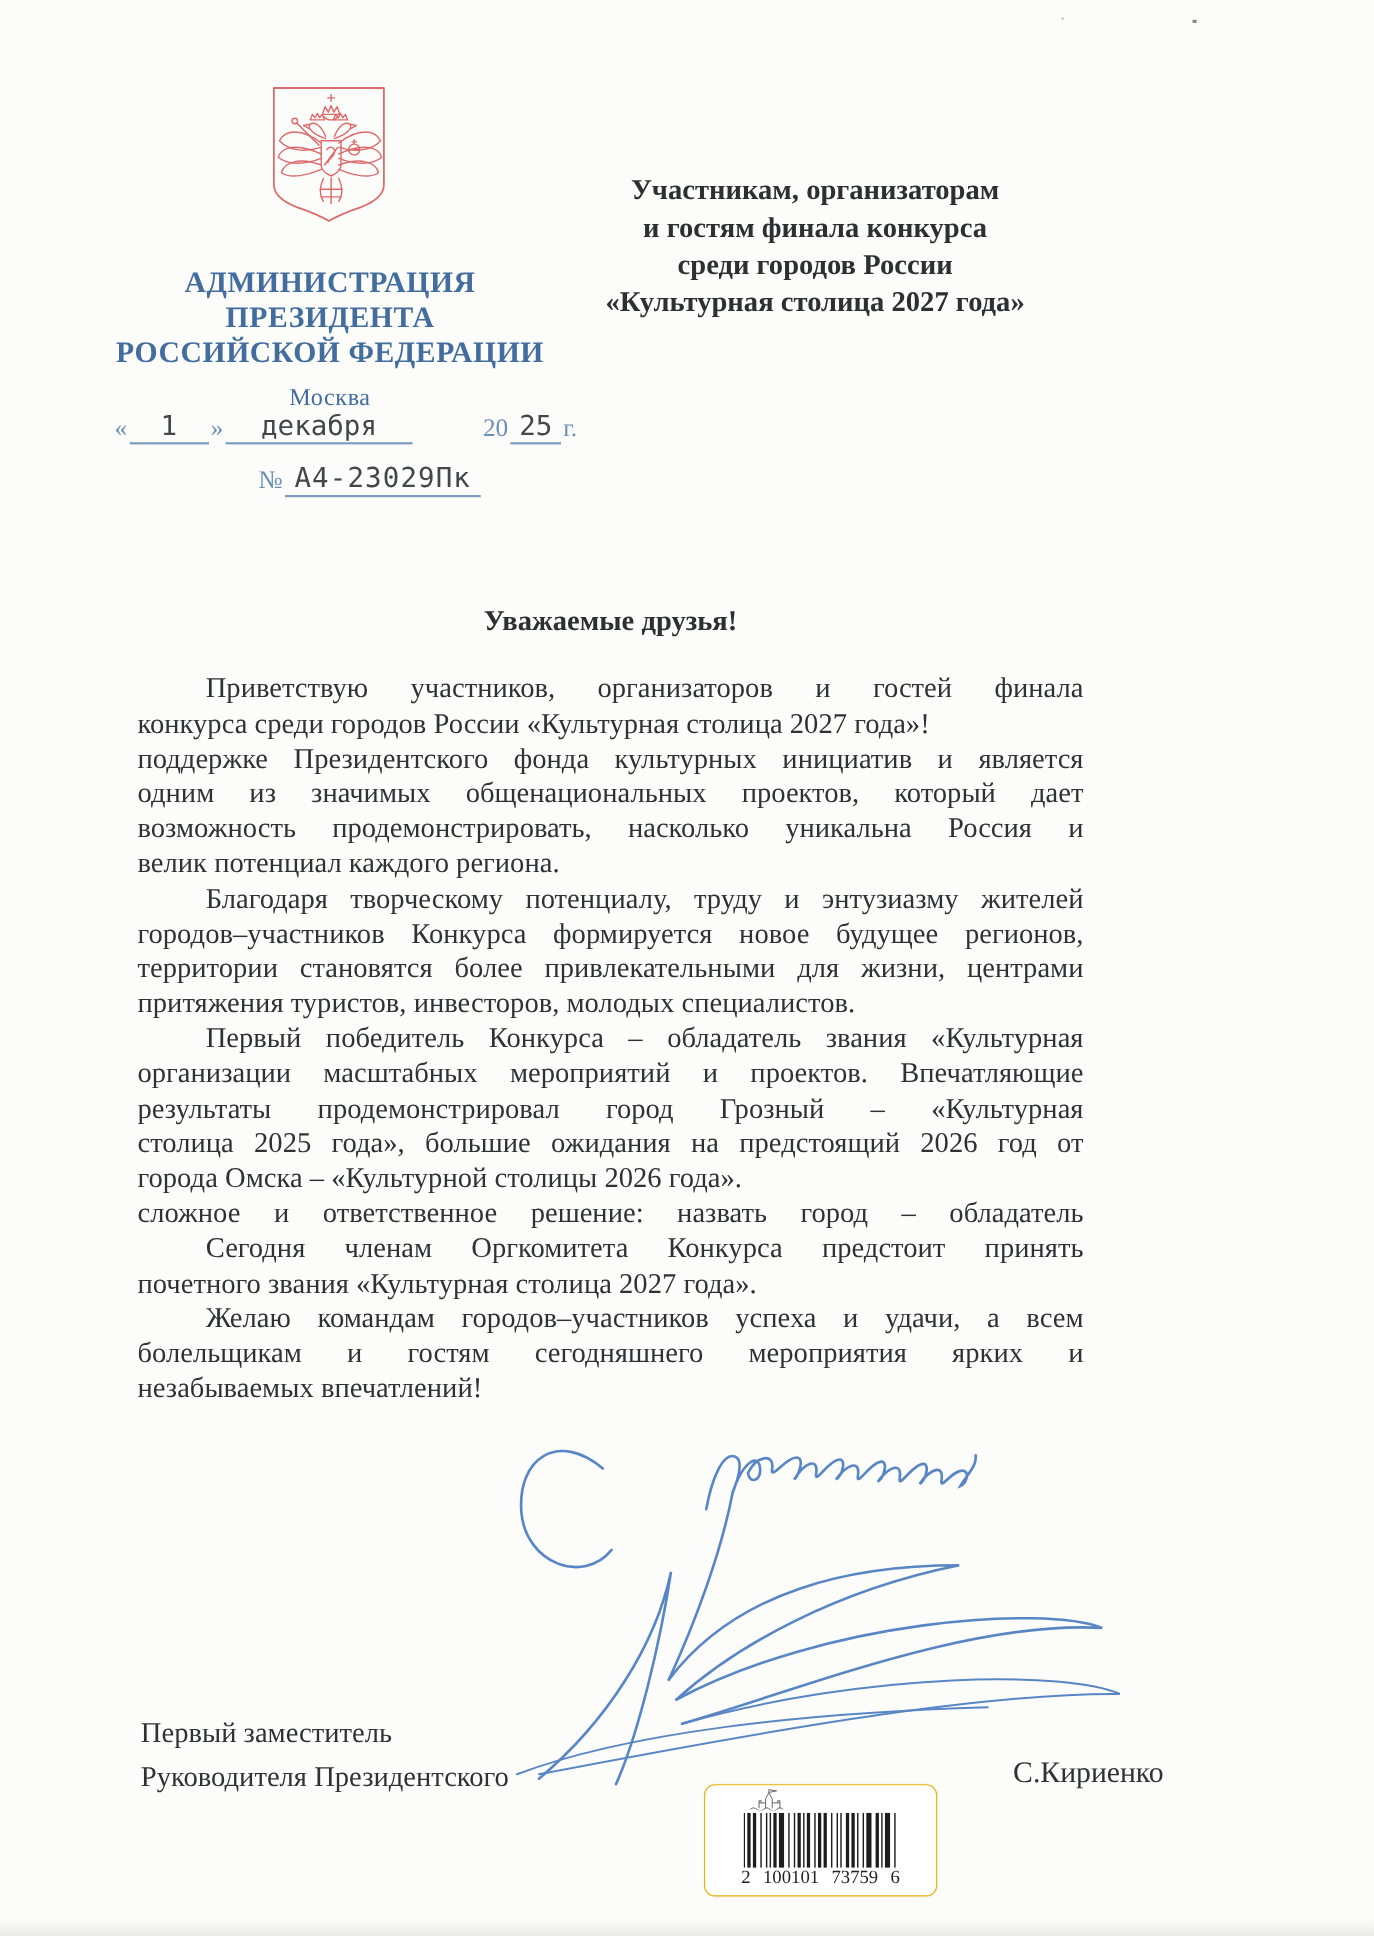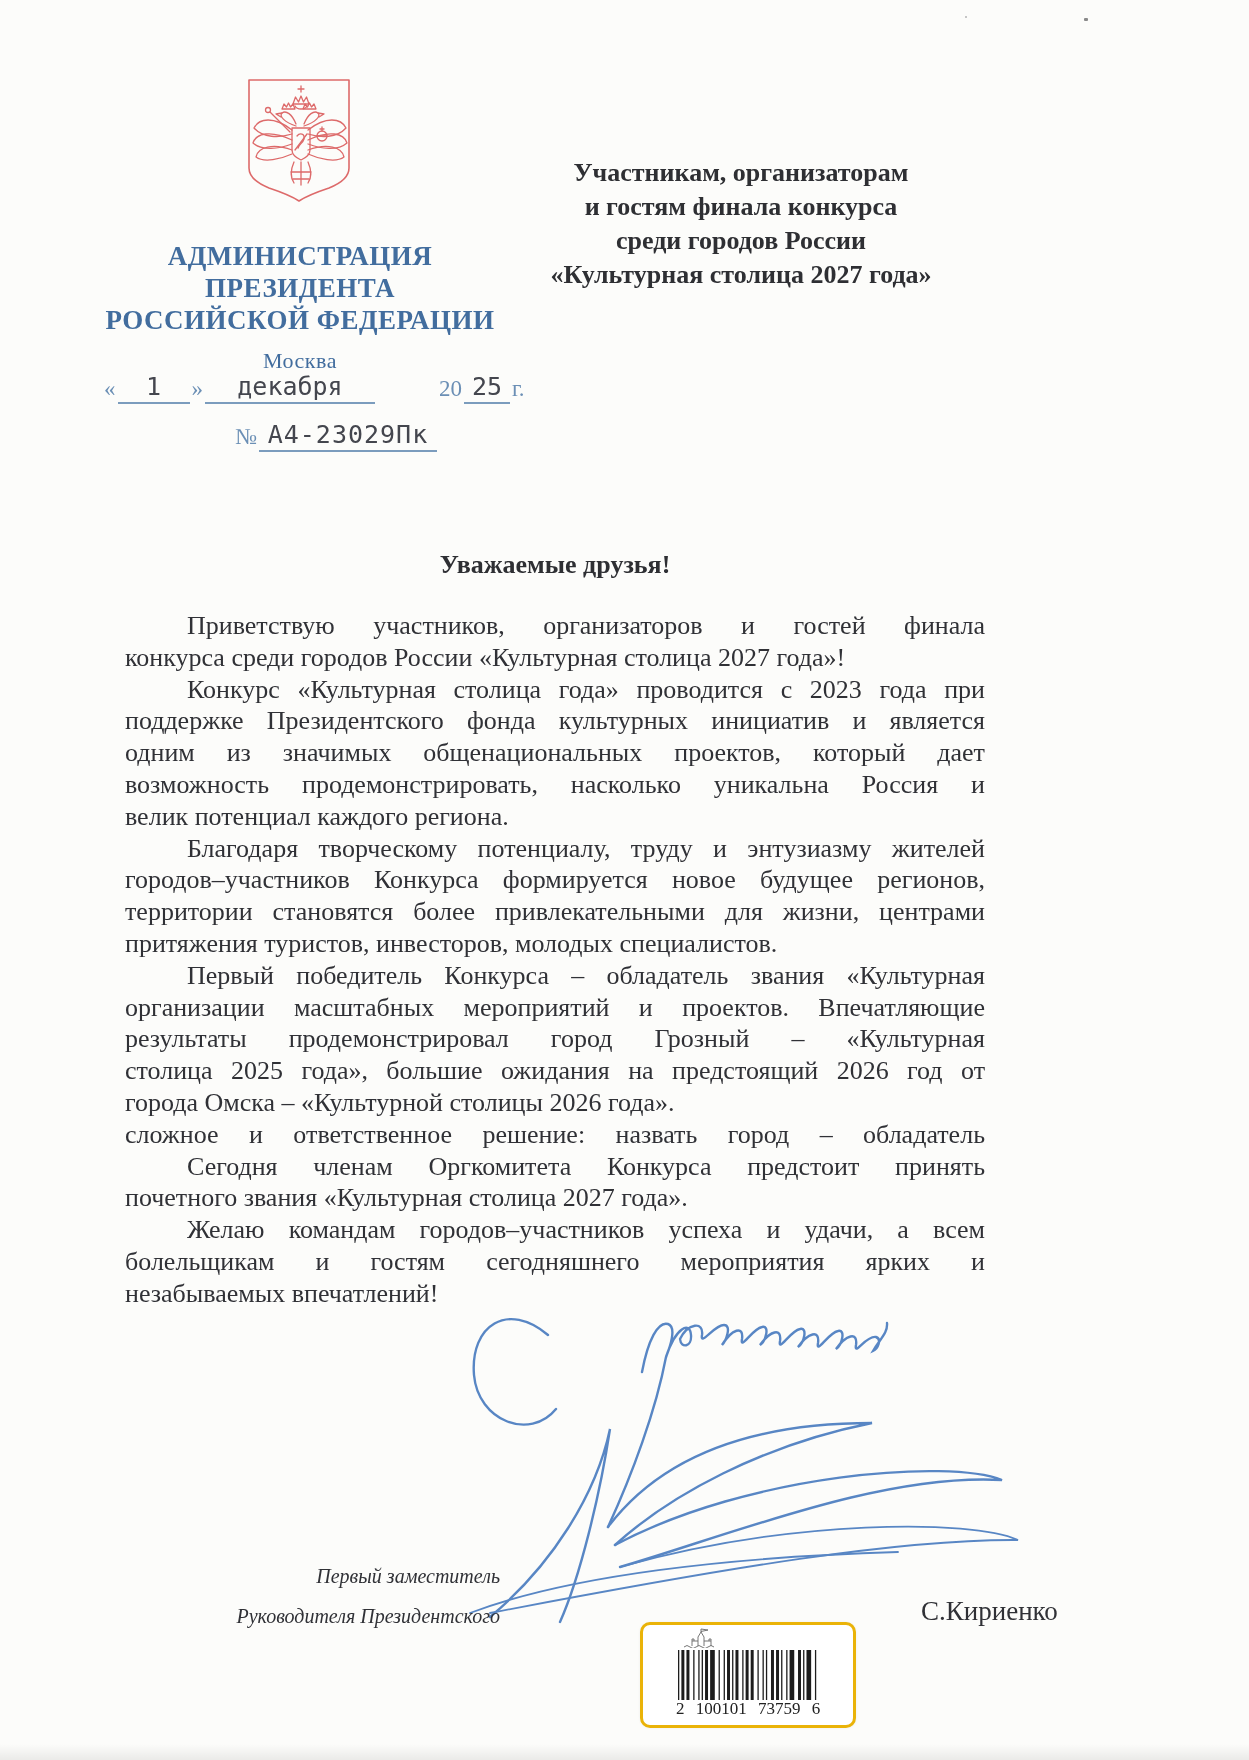--- a/index.html
+++ b/index.html
@@ -34,28 +34,28 @@
   
   .salutation{position:absolute;left:125px;top:550px;width:860px;text-align:center;
               font-weight:bold;font-size:26px;color:#2e2f33;}
   .body-text{position:absolute;left:125px;top:610px;width:860px;font-size:26px;
              line-height:31.8px;color:#303136;}
   .bline{text-align:justify;text-align-last:justify;}
   .bline.first{text-indent:62px;}
   .bline.last{text-align-last:left;}
 
   
-  .sig-post{position:absolute;left:128px;top:1556px;width:372px;text-align:right;
-            font-size:20px;line-height:40px;color:#303136;font-style:italic;}
+  .sig-post{position:absolute;left:128px;top:1556px;width:372px;text-align:left;
+            font-size:26px;line-height:40px;color:#303136;}
   .sig-name{position:absolute;left:921px;top:1596px;font-size:27px;color:#303136;}
   .handwriting{position:absolute;left:430px;top:1295px;width:660px;height:345px;}
 
   
   .sticker{position:absolute;left:640px;top:1622px;width:210px;height:100px;background:#fff;
-           border:3px solid #eab308;border-radius:10px;box-shadow:0 0 3px rgba(0,0,0,.06);}
+           border:1px solid #eab308;border-radius:10px;box-shadow:0 0 3px rgba(0,0,0,.06);}
   .tower{position:absolute;left:40px;top:3px;width:36px;height:20px;}
   .bars{position:absolute;left:35px;top:25px;width:142px;height:50px;}
   .bc-num{position:absolute;left:0;top:74px;width:100%;text-align:center;
           font-family:"Liberation Serif",serif;font-size:17px;color:#222;word-spacing:7px;}
 
   
   .speck1{position:absolute;left:1084px;top:18px;width:4px;height:3px;background:#8a8a8a;border-radius:1px;}
   .speck2{position:absolute;left:965px;top:16px;width:2px;height:2px;background:#b5b5b5;border-radius:1px;}
   .edge-shadow{position:absolute;left:0;bottom:0;width:100%;height:16px;
                background:linear-gradient(to bottom,rgba(0,0,0,0),rgba(0,0,0,0.07));}
@@ -135,21 +135,20 @@
       <div class="org-line">и гостям финала конкурса</div>
       <div class="org-line">среди городов России</div>
       <div class="org-line">«Культурная столица 2027 года»</div>
     </div>
 
   <div class="salutation">Уважаемые друзья!</div>
 
   <div class="body-text" id="body-container">
       <div class="bline first">Приветствую участников, организаторов и гостей финала</div>
       <div class="bline last">конкурса среди городов России «Культурная столица 2027 года»!</div>
-      <div class="bline first">Конкурс «Культурная столица года» проводится с 2023 года при</div>
       <div class="bline">поддержке Президентского фонда культурных инициатив и является</div>
       <div class="bline">одним из значимых общенациональных проектов, который дает</div>
       <div class="bline">возможность продемонстрировать, насколько уникальна Россия и</div>
       <div class="bline last">велик потенциал каждого региона.</div>
       <div class="bline first">Благодаря творческому потенциалу, труду и энтузиазму жителей</div>
       <div class="bline">городов–участников Конкурса формируется новое будущее регионов,</div>
       <div class="bline">территории становятся более привлекательными для жизни, центрами</div>
       <div class="bline last">притяжения туристов, инвесторов, молодых специалистов.</div>
       <div class="bline first">Первый победитель Конкурса – обладатель звания «Культурная</div>
       <div class="bline">организации масштабных мероприятий и проектов. Впечатляющие</div>

